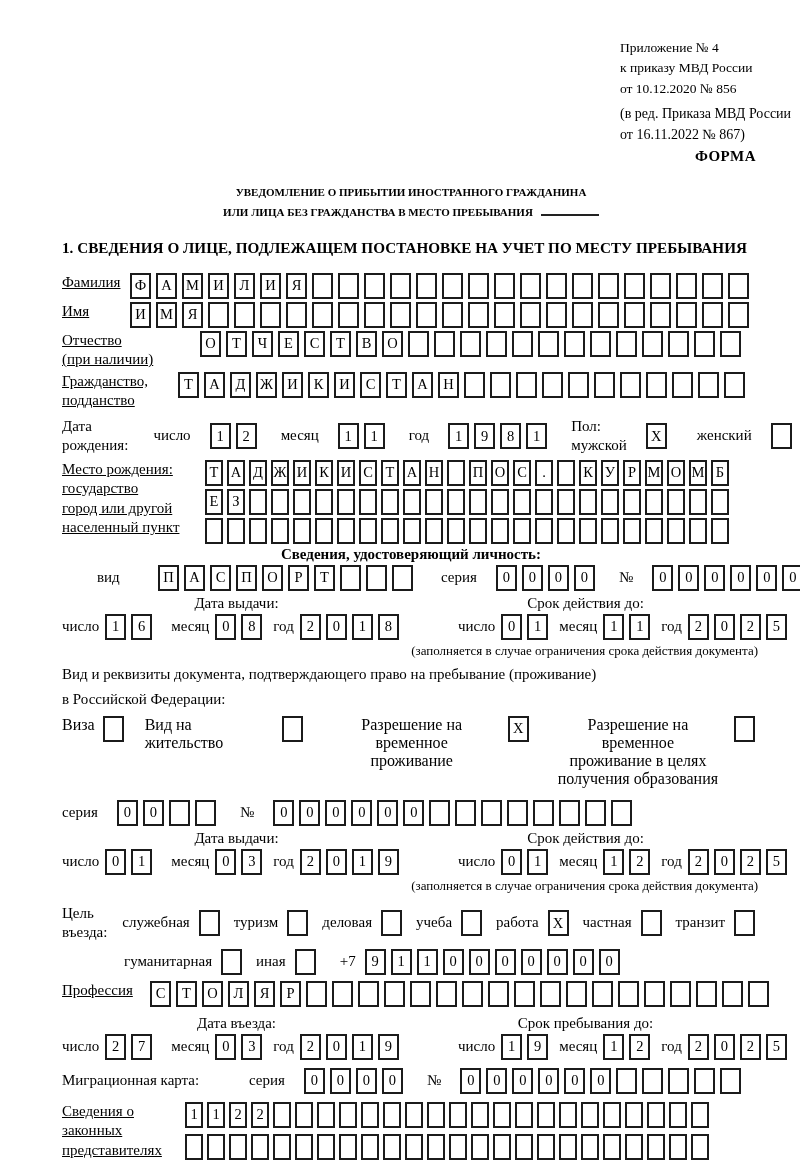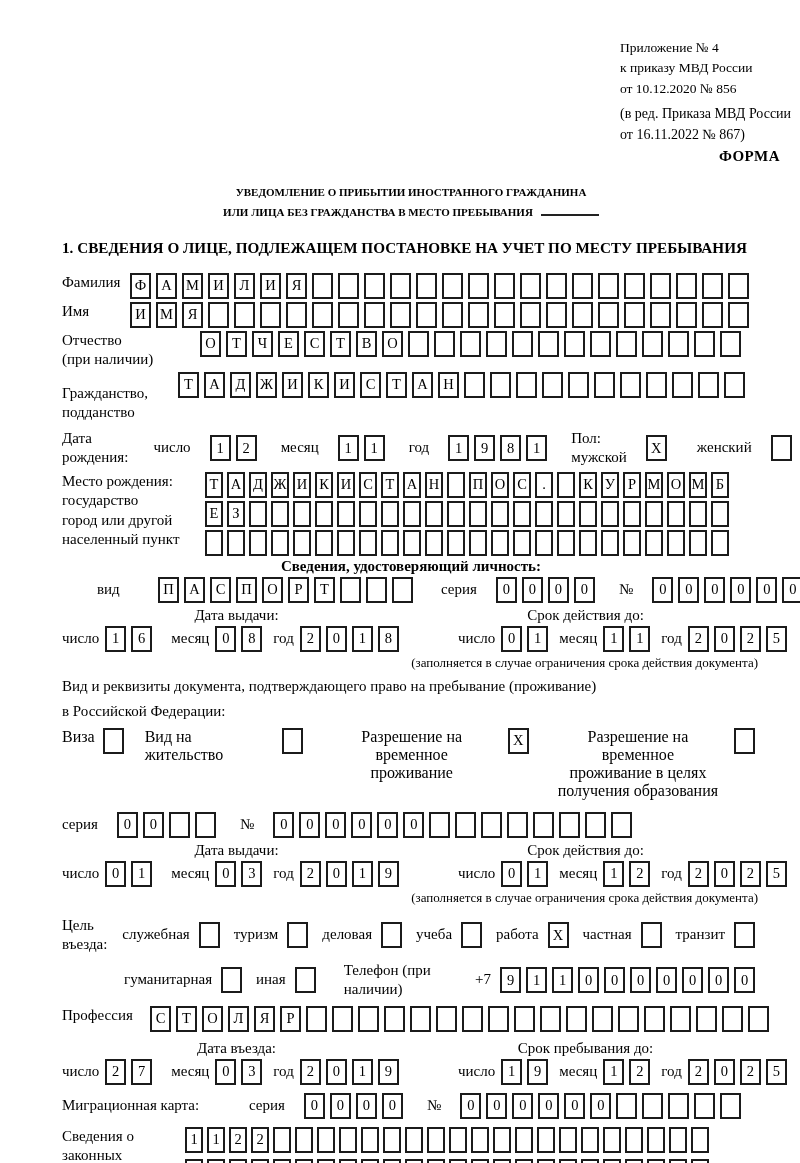--- a/index.html
+++ b/index.html
@@ -3,35 +3,35 @@
 <meta charset="utf-8">
 <style>
   html,body{margin:0;padding:0;background:#888;}
   .page{
     position:relative; width:800px; height:1163px; background:#ffffff;
     font-family:"Liberation Serif", serif; color:#000; overflow:hidden;
   }
   .content{padding:0 40px 0 62px;}
   .hdr{position:absolute; left:620px; top:38px; font-size:13.5px; line-height:1.5;}
   .hdr .sub{font-size:14px;}
-  .forma{position:absolute; top:148px; right:20px; font-weight:bold; font-size:15px; letter-spacing:.5px;}
+  .forma{position:absolute; top:148px; right:44px; font-weight:bold; font-size:15px; letter-spacing:.5px;}
   .title{margin-top:185px; text-align:center; font-weight:bold; font-size:11px; line-height:1.35;}
   .blank{display:inline-block; width:58px; border-bottom:2px solid #222; height:14px; margin-left:8px;}
   .sec1{margin-top:19px; font-weight:bold; font-size:15.2px;}
   .frow{display:flex; align-items:flex-start; font-size:15px; line-height:1.3;}
-  .lbl{flex:0 0 auto;}
+  .lbl{flex:0 0 auto;text-decoration:underline;}
   .cells{display:inline-flex; flex-wrap:nowrap;}
   .cell{
     box-sizing:border-box; flex:0 0 auto; width:21px; height:26px; border:2px solid #1b1b1b;
     margin-right:5px; display:inline-flex; align-items:center; justify-content:center;
     font-size:14.5px; font-family:"Liberation Serif", serif;
   }
   .tight .cell{width:18px; margin-right:4px;}
   .cellcol{display:flex; flex-direction:column; gap:3px;}
-  .w68{width:68px;} .w138{width:138px;} .w116{width:116px;margin-top:12px;} .w143{width:143px;} .w123{width:123px;}
+  .w68{width:68px;} .w138{width:138px;} .w116{width:116px;} .w143{width:143px;} .w123{width:123px;}
   .inline-gap{display:inline-flex; align-items:center; gap:19px; flex-wrap:nowrap;}
   .dhead{display:flex; font-size:15px; margin-top:4px;}
   .dhead div{width:50%; text-align:center;}
   .dhalf{display:flex; align-items:center; gap:6px; width:51%;}
   .dhalf.right{width:49%;}
   .note-right{text-align:right; font-size:13px; margin-top:3px; padding-right:2px;}
   .chkgrp{display:flex; align-items:flex-start; gap:16px;}
   .chkgrp .opt{display:flex; align-items:flex-start; gap:8px;}
   .chkgrp .opt .txt{text-align:center;}
   .mt2{margin-top:2px;} .mt3{margin-top:3px;} .mt4{margin-top:4px;} .mt6{margin-top:6px;}
@@ -540,21 +540,20 @@
     
     <div class="frow mt6 inline-gap" style="align-items:center; gap:9px; padding-left:62px;">
       <span>гуманитарная</span>
       <span class="cells">
           <span class="cell"></span>
         </span>
       <span>иная</span>
       <span class="cells">
           <span class="cell"></span>
         </span>
-      <span style="margin-left:14px;">Телефон (при наличии)</span>
       <span style="margin-left:10px;">+7</span>
       <span class="cells">
           <span class="cell">9</span>
           <span class="cell">1</span>
           <span class="cell">1</span>
           <span class="cell">0</span>
           <span class="cell">0</span>
           <span class="cell">0</span>
           <span class="cell">0</span>
           <span class="cell">0</span>

